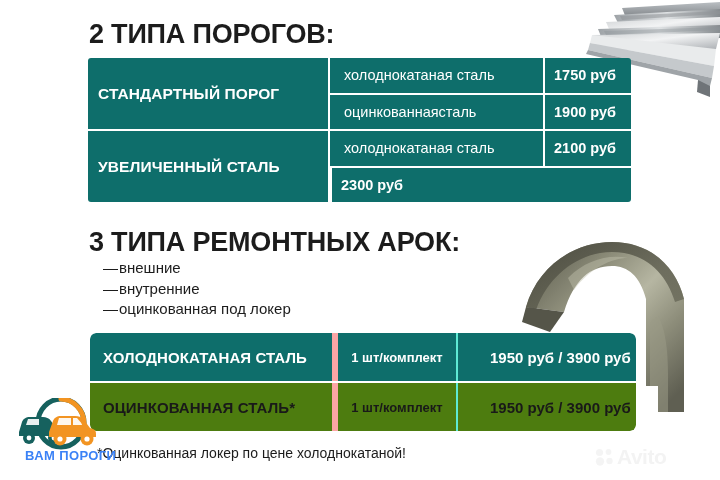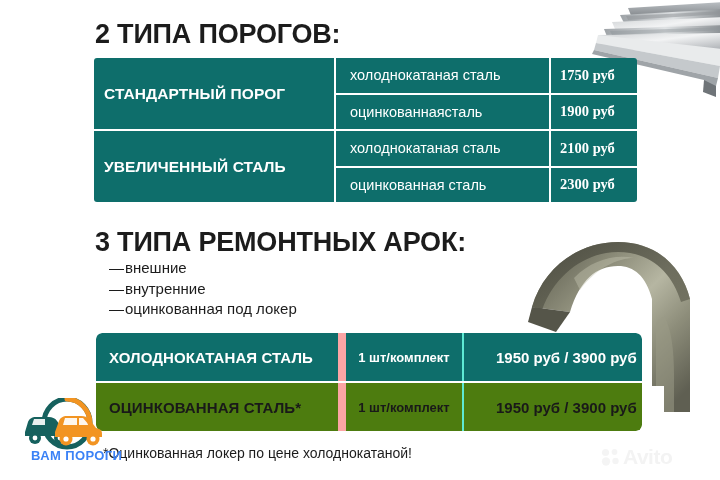--- a/index.html
+++ b/index.html
@@ -12,21 +12,20 @@
     height: 480px;
     overflow: hidden;
     font-family: "Liberation Sans", "DejaVu Sans", sans-serif;
     position: relative;
     color: #1a1a1a;
   }
   #page {
     position: absolute;
     inset: 0;
     background: #ffffff;
-    margin-left: 6px;
   }
 
   
   .heading {
     position: absolute;
     font-weight: bold;
     letter-spacing: -0.2px;
     color: #1c1c1c;
     white-space: nowrap;
   }
@@ -128,21 +127,20 @@
     flex: 0 0 88px;
     display: flex;
     align-items: center;
     padding-left: 9px;
     box-sizing: border-box;
     border-left: 2px solid #ffffff;
     color: #ffffff;
     font-size: 14.5px;
     font-weight: bold;
     white-space: nowrap;
-    font-family: Liberation Serif, serif;
   }
 
   
   #table-arches {
     left: 90px;
     top: 333px;
     width: 546px;
     height: 98px;
     border-radius: 6px;
   }
@@ -176,21 +174,21 @@
     font-weight: bold;
     letter-spacing: 0.1px;
     white-space: nowrap;
   }
   #table-arches .a-qty {
     flex: 0 0 124px;
     display: flex;
     align-items: center;
     justify-content: center;
     box-sizing: border-box;
-    border-left: 8px solid #fca5a5;
+    border-left: 6px solid #fca5a5;
     font-size: 13px;
     font-weight: bold;
     white-space: nowrap;
   }
   #table-arches .a-price {
     flex: 1 1 auto;
     display: flex;
     align-items: center;
     padding-left: 32px;
     box-sizing: border-box;
@@ -331,21 +329,20 @@
     </div>
 
     <div class="grp">
       <div class="grp-label">УВЕЛИЧЕННЫЙ СТАЛЬ</div>
       <div class="grp-rows">
         <div class="srow">
           <div class="c-material">холоднокатаная сталь</div>
           <div class="c-price">2100 руб</div>
         </div>
         <div class="srow">
-          <div class="c-material">оцинкованная сталь</div>
           <div class="c-price">2300 руб</div>
         </div>
       </div>
     </div>
 
   </div>
 
   <div class="heading" id="heading-2">3 ТИПА РЕМОНТНЫХ АРОК:</div>
 
   <div id="arch-type-list">

